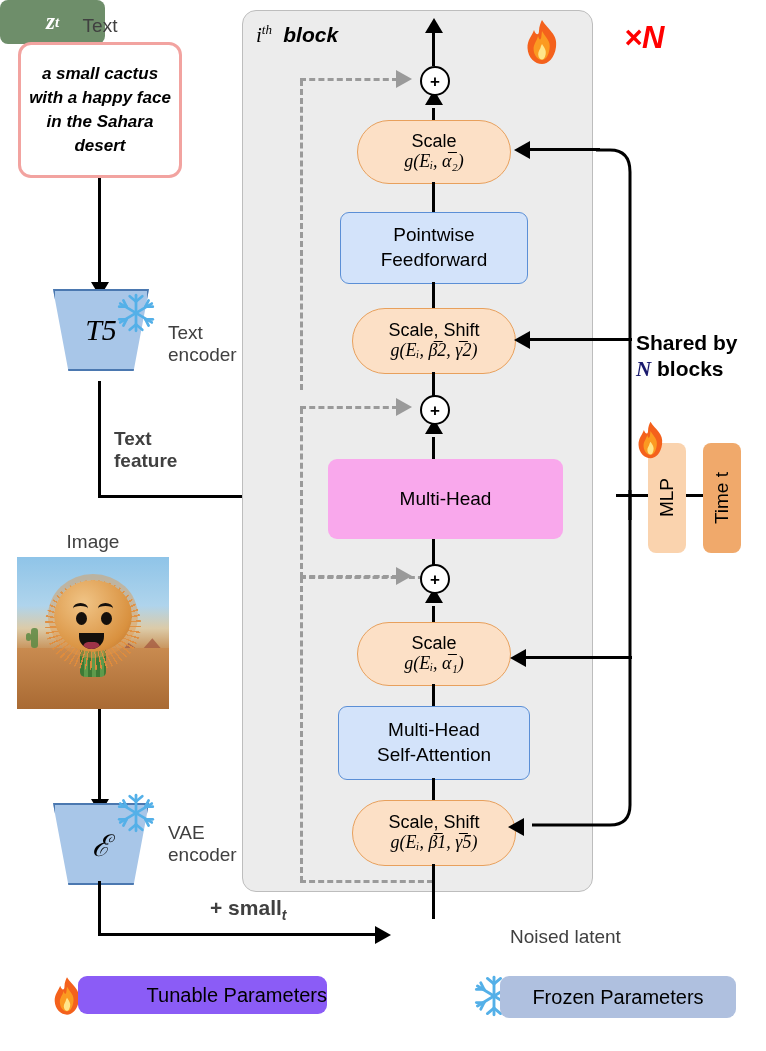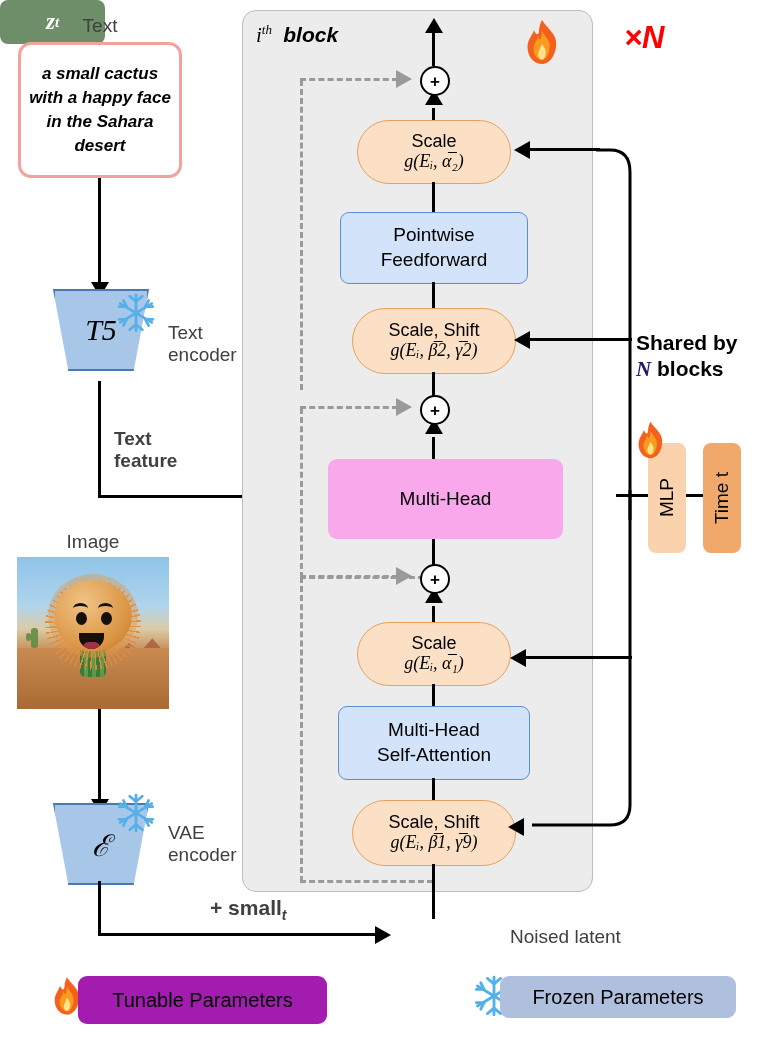--- a/index.html
+++ b/index.html
@@ -294,21 +294,21 @@
 
 <div class="bluebox" style="left:338px;top:706px;width:190px;height:72px;">
   <div>Multi-Head</div>
   <div>Self-Attention</div>
 </div>
 
 <div class="vline" style="left:432px;top:778px;height:22px;"></div>
 
 <div class="pill" style="left:352px;top:800px;width:162px;height:64px;">
   <div class="t1">Scale, Shift</div>
-  <div class="t2">g(Eᵢ, β̅1, γ̅9)</div>
+  <div class="t2">g(Eᵢ, β̅1, γ̅5)</div>
 </div>
 
 <div class="vline" style="left:432px;top:864px;height:55px;"></div>
 
 <svg class="abs" style="left:596px;top:140px;width:60px;height:380px;overflow:visible;">
   <path d="M34 380 L34 32 Q34 10 14 10 L0 10" stroke="#000" stroke-width="3" fill="none"></path>
 </svg>
 
 <div class="hline" style="left:530px;top:148px;width:70px;"></div>
 <div class="ar-lf" style="left:514px;top:141px;"></div>
@@ -346,21 +346,21 @@
   <span>z</span>
     <sub style="font-size:15px;">t</sub>
 </div>
 <div class="abs lbl" style="left:510px;top:926px;">Noised latent</div>
 
 <svg class="abs" style="left:50px;top:975px;width:34px;height:42px;" viewBox="0 0 40 48">
   <path d="M20 2 C26 12 36 16 34 29 C32.6 40 26 46 20 46 C13 46 6 40 5.5 30 C5.2 22 10 18 12 12 C14 18 17 17 17 13 C17 8 19 4 20 2Z" fill="#F4611C"></path>
   <path d="M20 13 C24 20 29 23 27.5 31 C26.5 38 23.6 42 20 42 C16 42 12 38 11.6 31.6 C11.3 26 15 23 16 18 C17.5 23 19 22 19.4 18 Z" fill="#FB9A21"></path>
   <path d="M20 26 C22.6 30 24.6 32.6 23.6 36.4 C22.9 39.6 21.6 41.6 20 41.6 C18.2 41.6 16.4 39.6 16.2 36.4 C16 33.2 18.6 31 19 28 Z" fill="#FFE58A"></path>
 </svg>
-<div class="legbox" style="left:78px;top:976px;width:249px;height:48px;background:#a21caf;">
+<div class="legbox" style="left:78px;top:976px;width:249px;height:38px;background:#8b5cf6;justify-content:flex-end;">
   <span>Tunable Parameters</span>
   </div>
 
 <svg class="abs" style="left:472px;top:974px;width:44px;height:44px;" viewBox="0 0 40 40">
   <g stroke="#54B0E8" stroke-width="2.6" stroke-linecap="round">
     <line x1="20" y1="3" x2="20" y2="37"></line>
       <line x1="5" y1="11" x2="35" y2="29"></line>
       <line x1="5" y1="29" x2="35" y2="11"></line>
     <line x1="20" y1="9" x2="14" y2="4"></line>
       <line x1="20" y1="9" x2="26" y2="4"></line>

